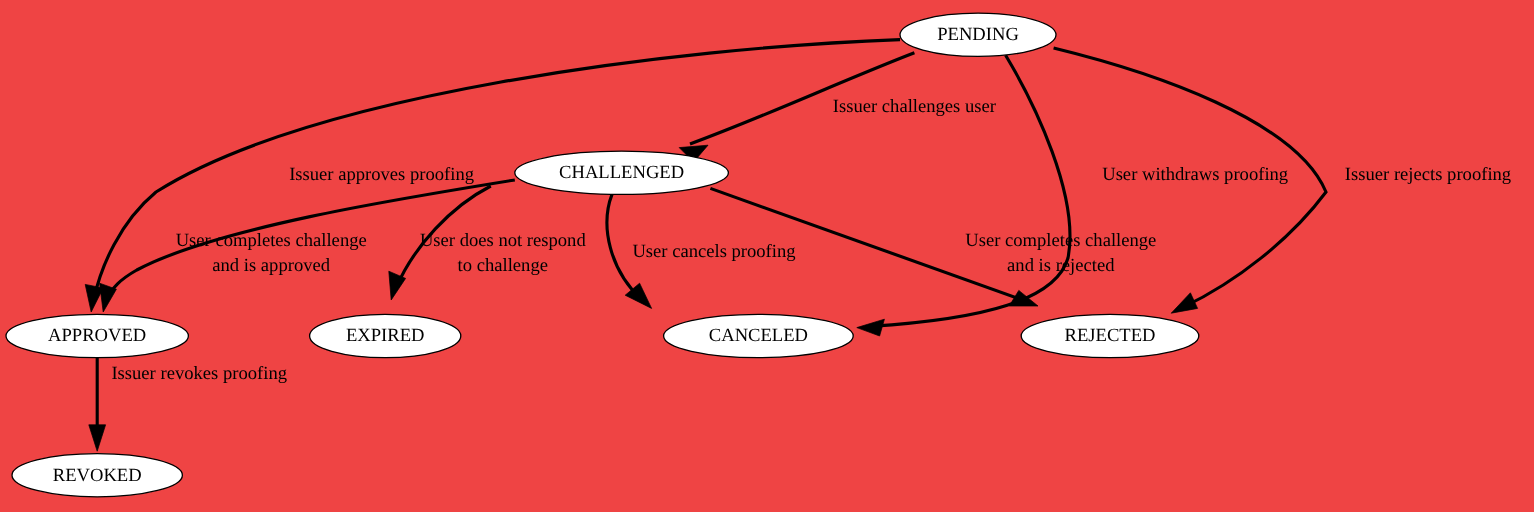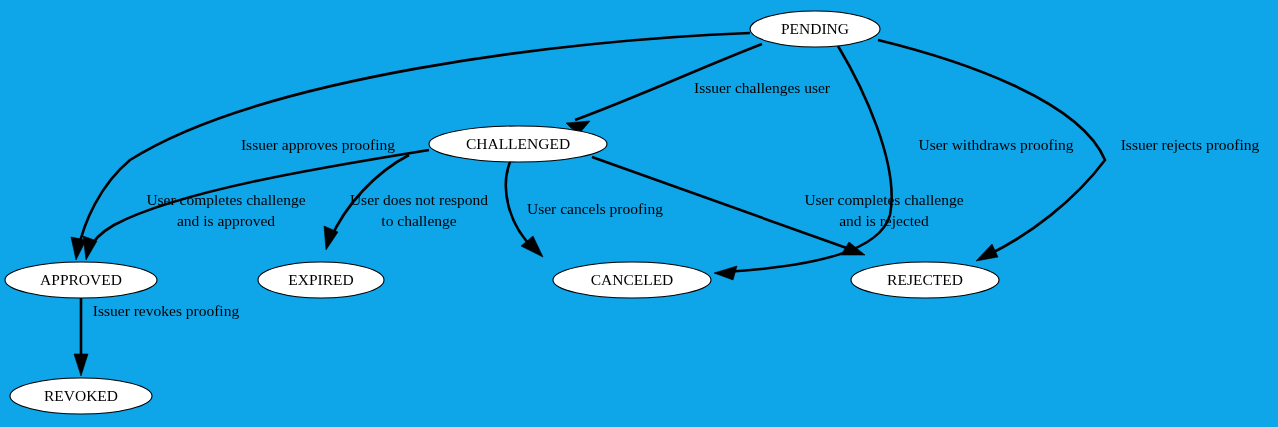--- a/index.html
+++ b/index.html
@@ -8,21 +8,21 @@
     padding: 0;
     background: #ffffff;
   }
   body {
     font-family: "Liberation Serif", "DejaVu Serif", serif;
   }
   #diagram-root {
     position: relative;
     width: 1278px;
     height: 427px;
-    background: #0ea5e9;
+    background: #ef4444;
     overflow: hidden;
   }
   svg#graph {
     display: block;
     width: 1278px;
     height: 427px;
   }
   .node-ellipse {
     fill: #ffffff;
     stroke: #000000;

